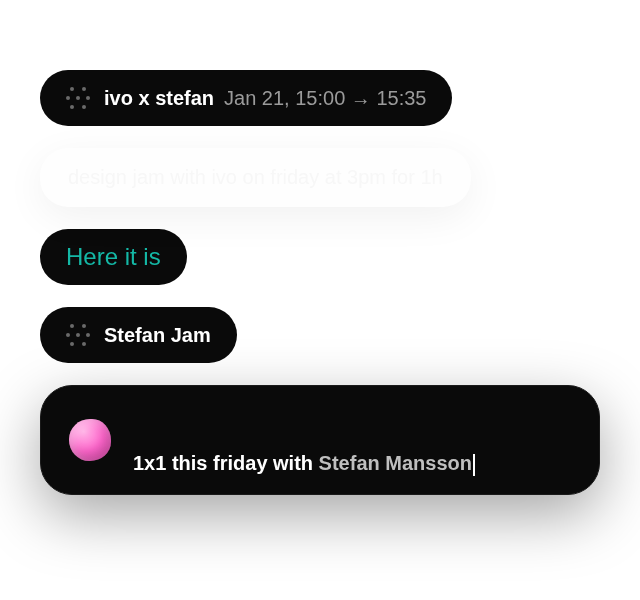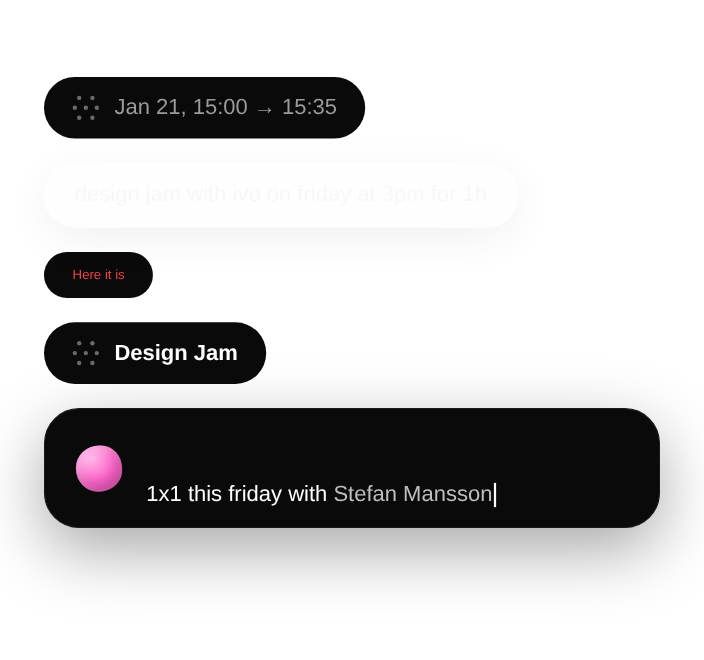--- a/index.html
+++ b/index.html
@@ -41,40 +41,40 @@
     }
     .faint-text {
       color: #f7f7f7;
       font-weight: 500;
       white-space: nowrap;
     }
     .simple-bubble {
       background: #0a0a0a;
       border-radius: 28px;
       padding: 14px 26px;
-      color: #ef4444;
-      font-size: 12px;
+      color: #14b8a6;
+      font-size: 24px;
       font-weight: 500;
       display: inline-block;
     }
     .input-bubble {
       background: #0a0a0a;
       border-radius: 32px;
       padding: 18px 28px;
       display: flex;
       align-items: center;
       gap: 22px;
       width: 560px;
       color: #fff;
       font-size: 20px;
       box-shadow: 0 20px 60px rgba(0,0,0,0.35);
       border: 1px solid #1a1a1a;
     }
     .input-text {
-      font-weight: 400;
+      font-weight: 700;
       color: #ffffff;
       margin-top: 48px;
     }
     .input-text .highlight {
       color: #bfbfbf;
     }
     .cursor {
       display: inline-block;
       width: 2px;
       height: 22px;
@@ -119,20 +119,21 @@
   <div class="dots-icon">
     <span></span>
       <span></span>
       <span></span>
       <span></span>
       <span></span>
       <span></span>
       <span></span>
   </div>
   <div class="row">
+    <span class="event-title">ivo x stefan</span>
     <span class="event-time">
       <span>Jan 21, 15:00</span>
       <span>→</span>
       <span>15:35</span>
     </span>
   </div>
 </div>
 
 <div class="bubble bubble-white">
   <span class="faint-text">design jam with ivo on friday at 3pm for 1h</span>
@@ -146,21 +147,21 @@
   <div class="dots-icon">
     <span></span>
       <span></span>
       <span></span>
       <span></span>
       <span></span>
       <span></span>
       <span></span>
   </div>
   <div class="row">
-    <span class="event-title">Design Jam</span>
+    <span class="event-title">Stefan Jam</span>
   </div>
 </div>
 
 <div class="input-bubble">
   <div class="blob-icon"></div>
   <div class="input-text">
     <span>1x1 this friday with </span><span class="highlight">Stefan Mansson</span><span class="cursor"></span>
   </div>
 </div>
 

